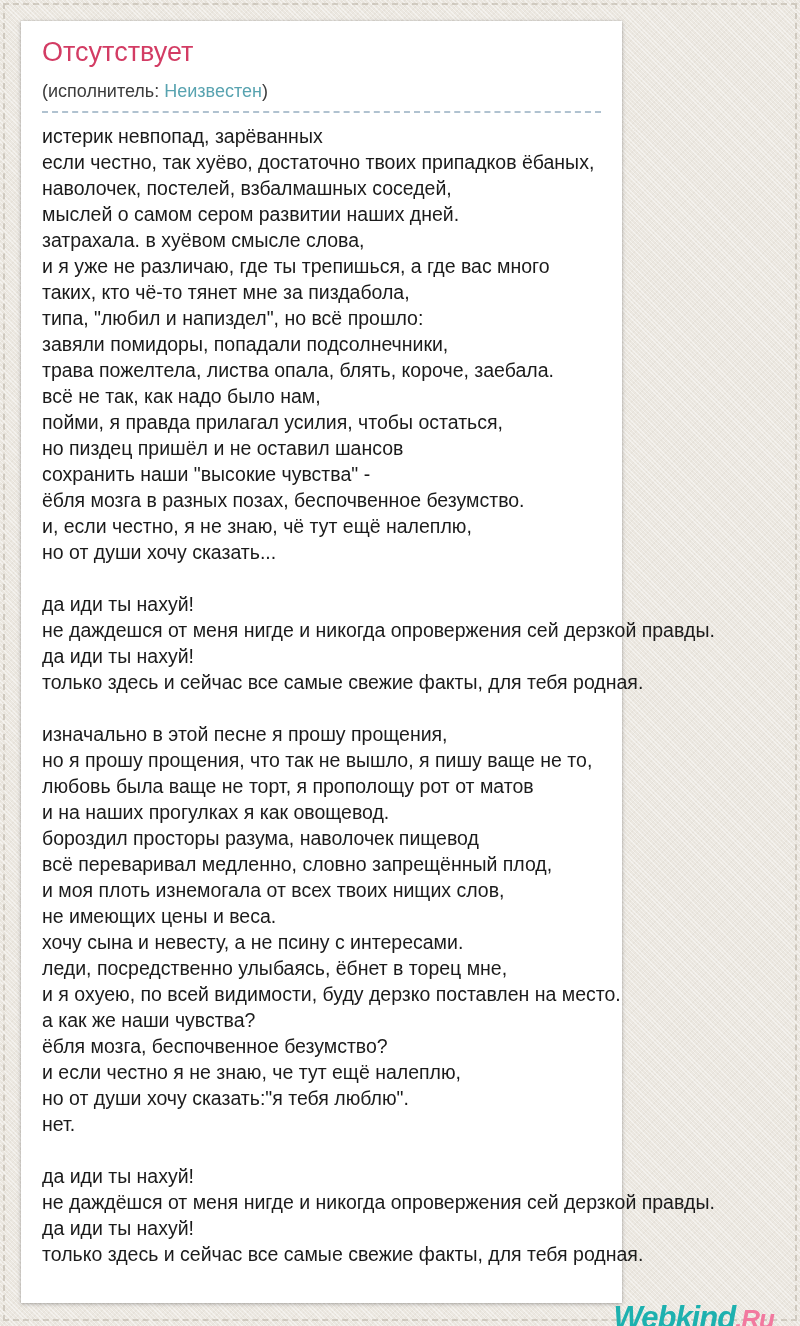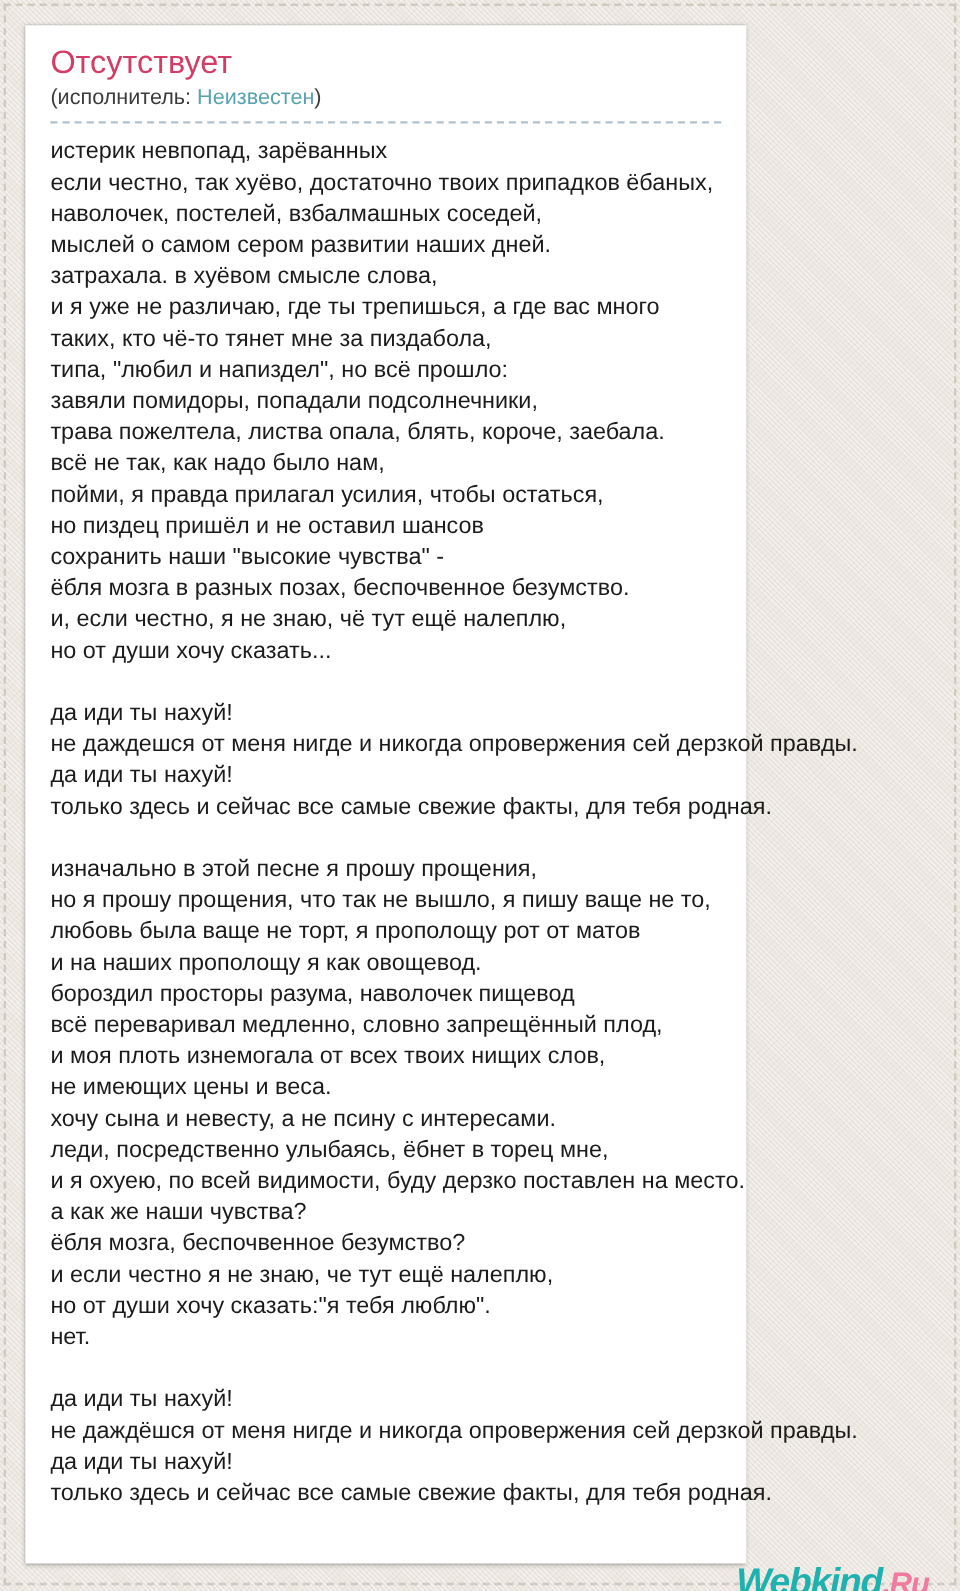--- a/index.html
+++ b/index.html
@@ -31,21 +31,21 @@
     padding-bottom: 8px;
   }
   .song-title {
     margin: 0;
     font-size: 27px;
     font-weight: normal;
     color: #d33c64;
     line-height: 1.15;
   }
   .artist-line {
-    margin: 3px 0 0 0;
+    margin: 13px 0 0 0;
     font-size: 18px;
     color: #3c3c3c;
     line-height: 1.2;
   }
   .artist-line a {
     color: #58a3b0;
     text-decoration: none;
     cursor: pointer;
   }
   .lyrics {
@@ -112,21 +112,21 @@
       <div class="line">но от души хочу сказать...</div>
       <div class="line">&nbsp;</div>
       <div class="line">да иди ты нахуй!</div>
       <div class="line">не даждешся от меня нигде и никогда опровержения сей дерзкой правды.</div>
       <div class="line">да иди ты нахуй!</div>
       <div class="line">только здесь и сейчас все самые свежие факты, для тебя родная.</div>
       <div class="line">&nbsp;</div>
       <div class="line">изначально в этой песне я прошу прощения,</div>
       <div class="line">но я прошу прощения, что так не вышло, я пишу ваще не то,</div>
       <div class="line">любовь была ваще не торт, я прополощу рот от матов</div>
-      <div class="line">и на наших прополощу я как овощевод.</div>
+      <div class="line">и на наших прогулках я как овощевод.</div>
       <div class="line">бороздил просторы разума, наволочек пищевод</div>
       <div class="line">всё переваривал медленно, словно запрещённый плод,</div>
       <div class="line">и моя плоть изнемогала от всех твоих нищих слов,</div>
       <div class="line">не имеющих цены и веса.</div>
       <div class="line">хочу сына и невесту, а не псину с интересами.</div>
       <div class="line">леди, посредственно улыбаясь, ёбнет в торец мне,</div>
       <div class="line">и я охуею, по всей видимости, буду дерзко поставлен на место.</div>
       <div class="line">а как же наши чувства?</div>
       <div class="line">ёбля мозга, беспочвенное безумство?</div>
       <div class="line">и если честно я не знаю, че тут ещё налеплю,</div>

